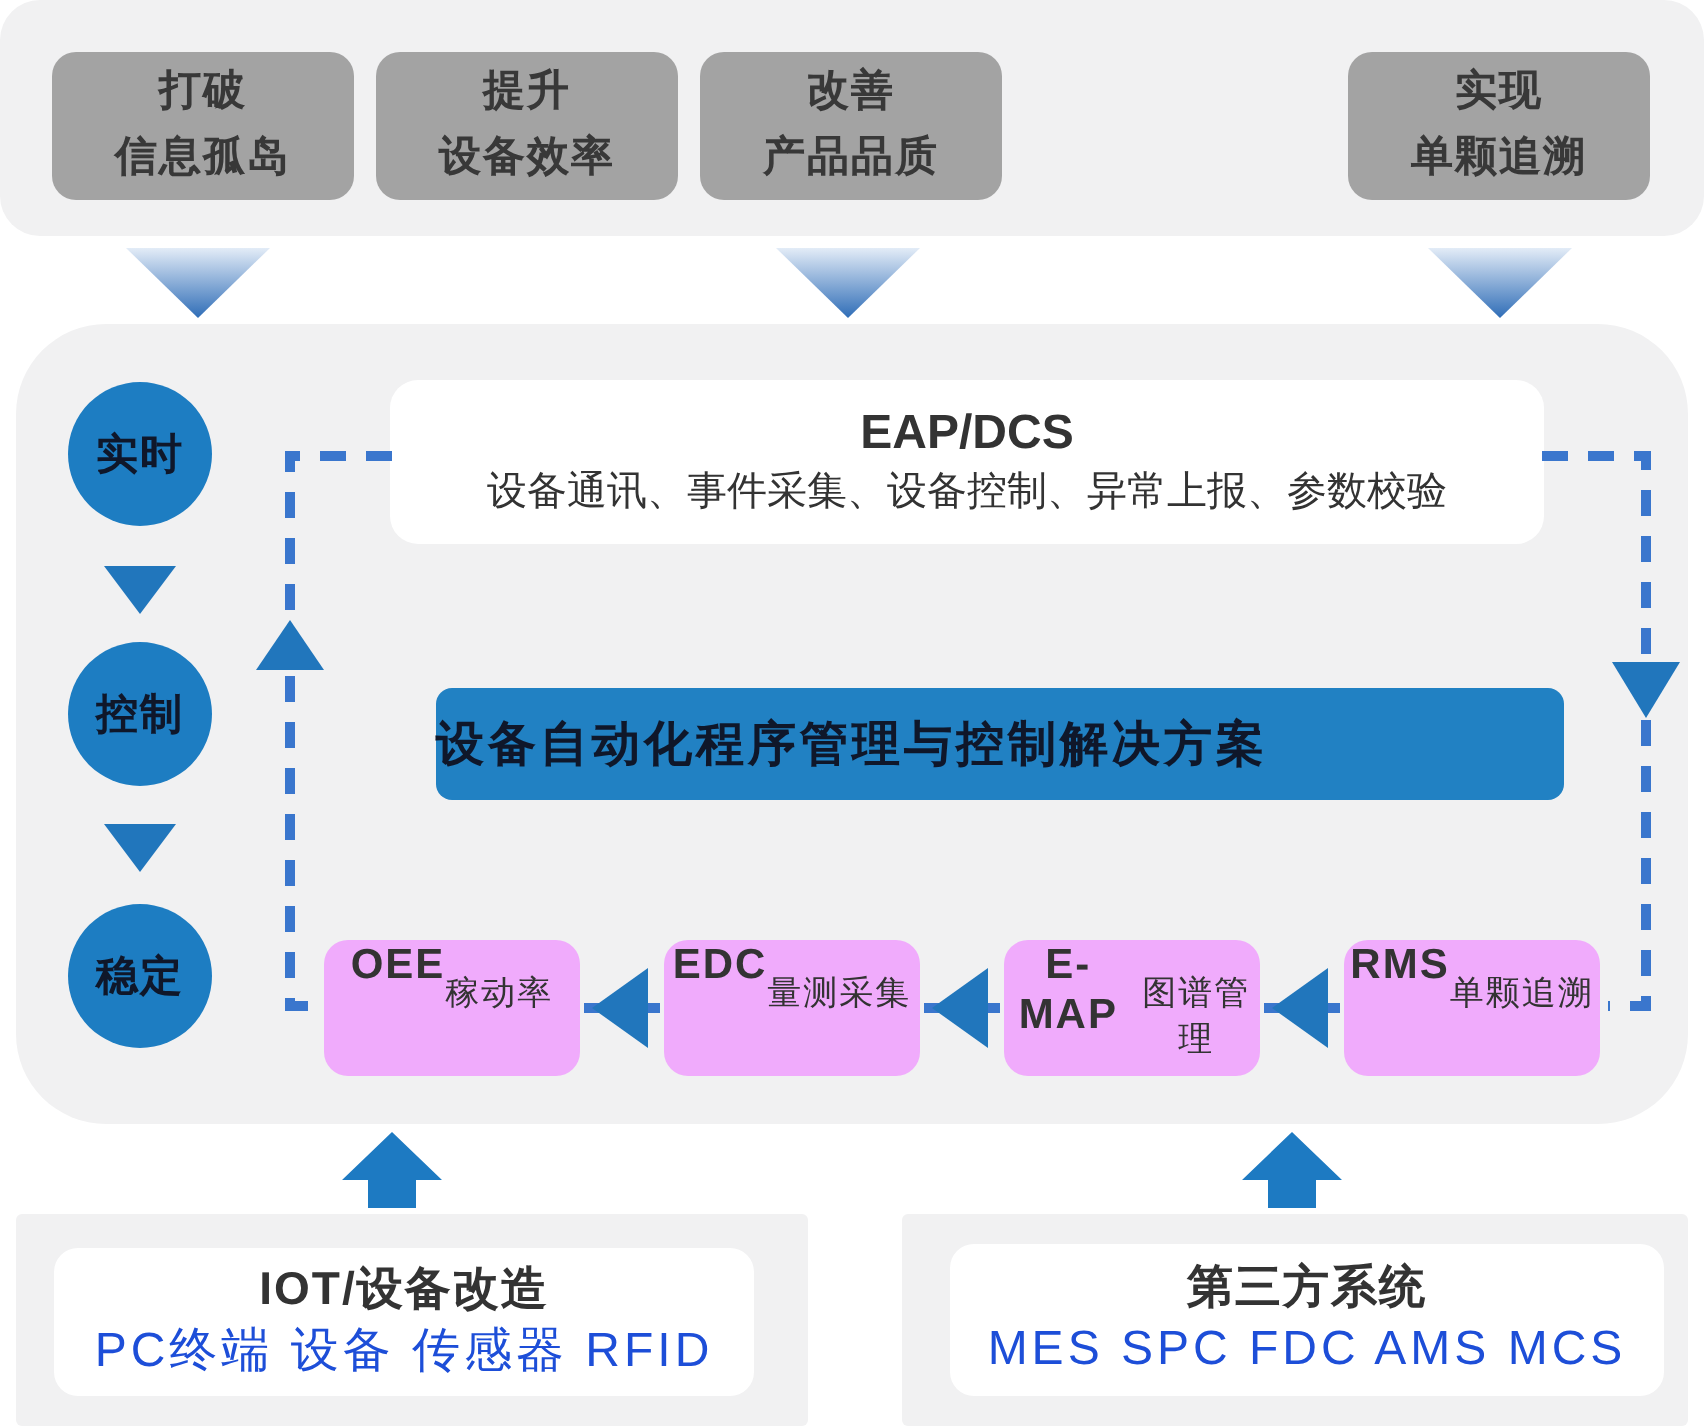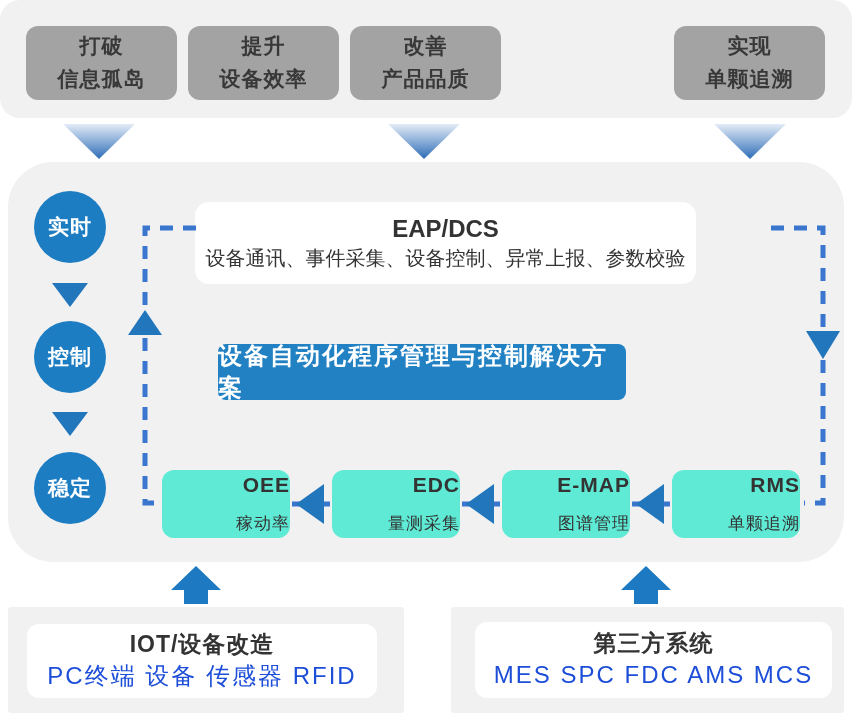--- a/index.html
+++ b/index.html
@@ -23,41 +23,41 @@
     color:#383838; text-align:center;
   }
 
   
   .main-panel {
     left:8px; top:162px; width:836px; height:400px;
     background:#f1f1f2; border-radius:45px;
   }
   .cycle-circle {
     position:absolute; left:34px; width:72px; height:72px; border-radius:50%;
-    background:#1d7dc2; color:#ffffff; font-size:21px; font-weight:700;
+    background:#1d7dc2; color:#0f172a; font-size:21px; font-weight:700;
     display:flex; align-items:center; justify-content:center; letter-spacing:1px;
   }
   .eap-card {
-    left:195px; top:202px; width:501px; height:82px;
+    left:195px; top:190px; width:577px; height:82px;
     background:#ffffff; border-radius:14px;
     display:flex; flex-direction:column; align-items:center; justify-content:center;
     text-align:center; color:#333333;
   }
   .eap-title { font-size:24px; font-weight:700; line-height:1.25; }
   .eap-subtitle { font-size:20px; line-height:1.45; }
   .banner {
-    left:218px; top:344px; width:408px; height:56px;
-    background:#2181c3; border-radius:8px; color:#ffffff;
-    display:flex; align-items:center; justify-content:center;
+    left:218px; top:344px; width:564px; height:56px;
+    background:#2181c3; border-radius:8px; color:#0f172a;
+    display:flex; align-items:center; justify-content:flex-start;
     font-size:24px; font-weight:700; letter-spacing:2px;
   }
   .module-card {
     position:absolute; top:470px; width:128px; height:68px;
-    background:#5eead4; border-radius:12px;
-    display:flex; flex-direction:column; align-items:flex-end; justify-content:center;
+    background:#f0abfc; border-radius:12px;
+    display:flex; align-items:flex-start; justify-content:center;
     text-align:center; color:#333333;
   }
   .module-title { font-size:21px; font-weight:700; line-height:1.2; letter-spacing:1px; }
   .module-subtitle { font-size:17px; line-height:1.35; letter-spacing:1px;margin-top:16px; }
 
   
   .source-panel {
     position:absolute; top:607px; height:106px;
     background:#f1f1f2; border-radius:3px;
   }

